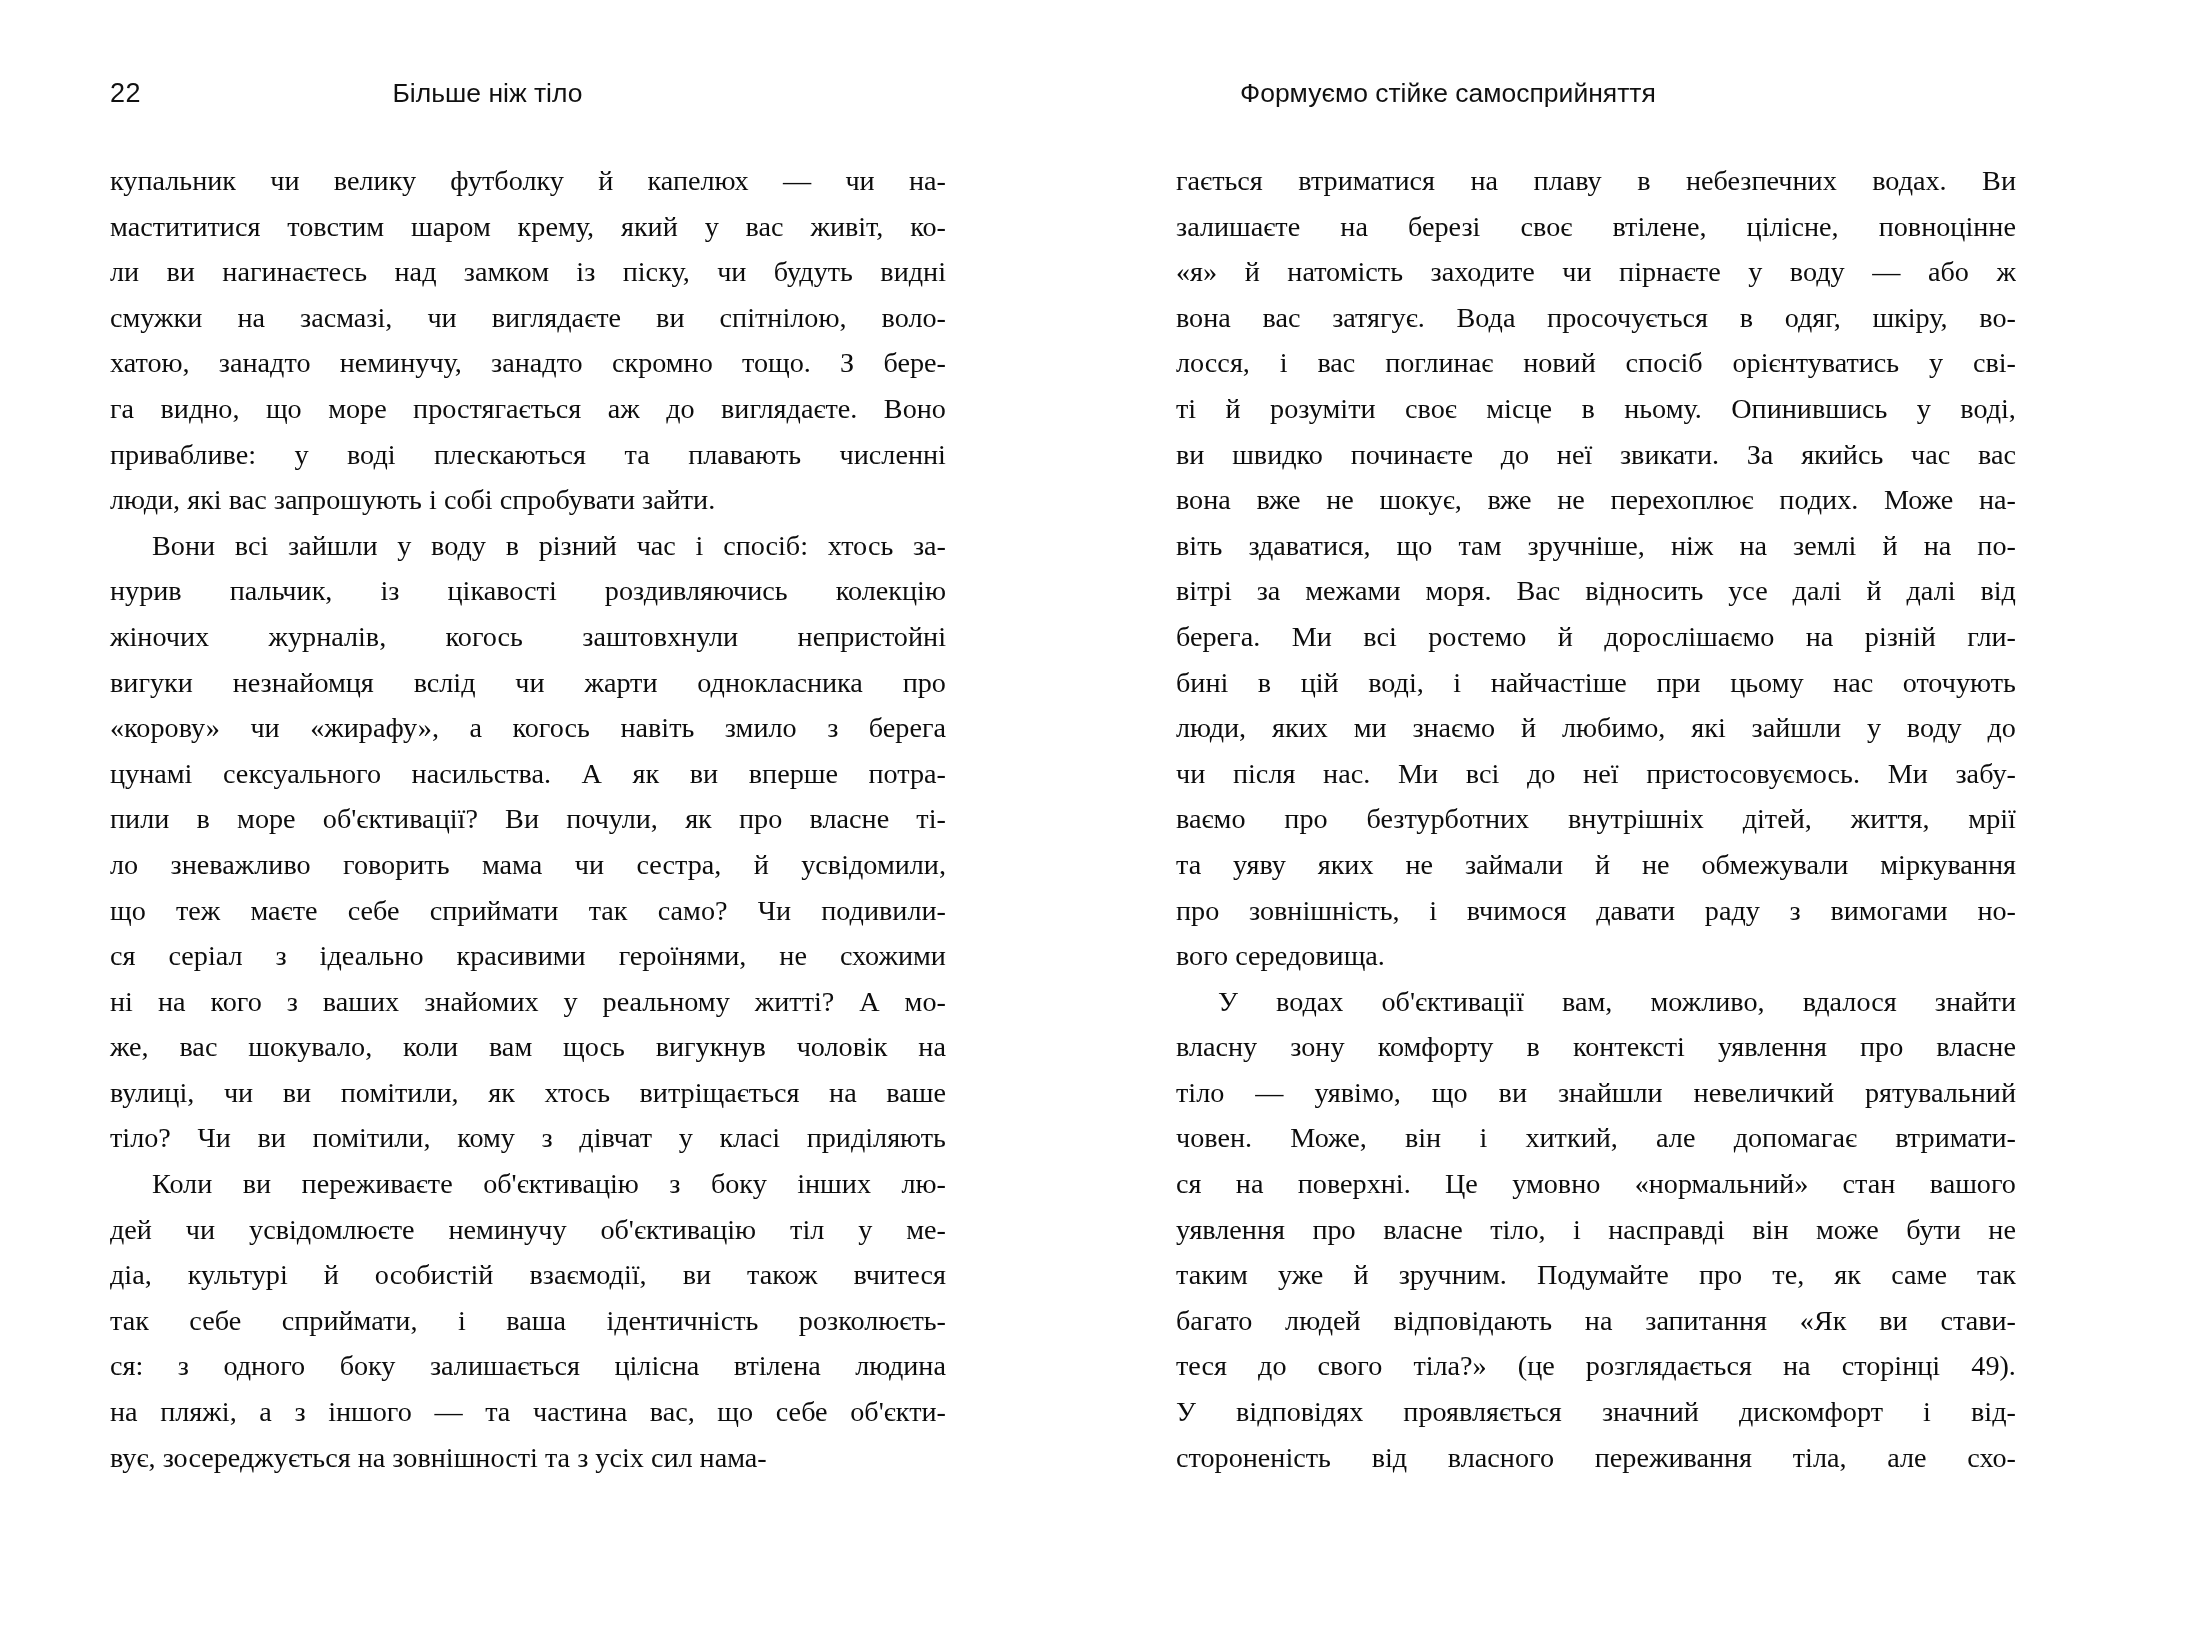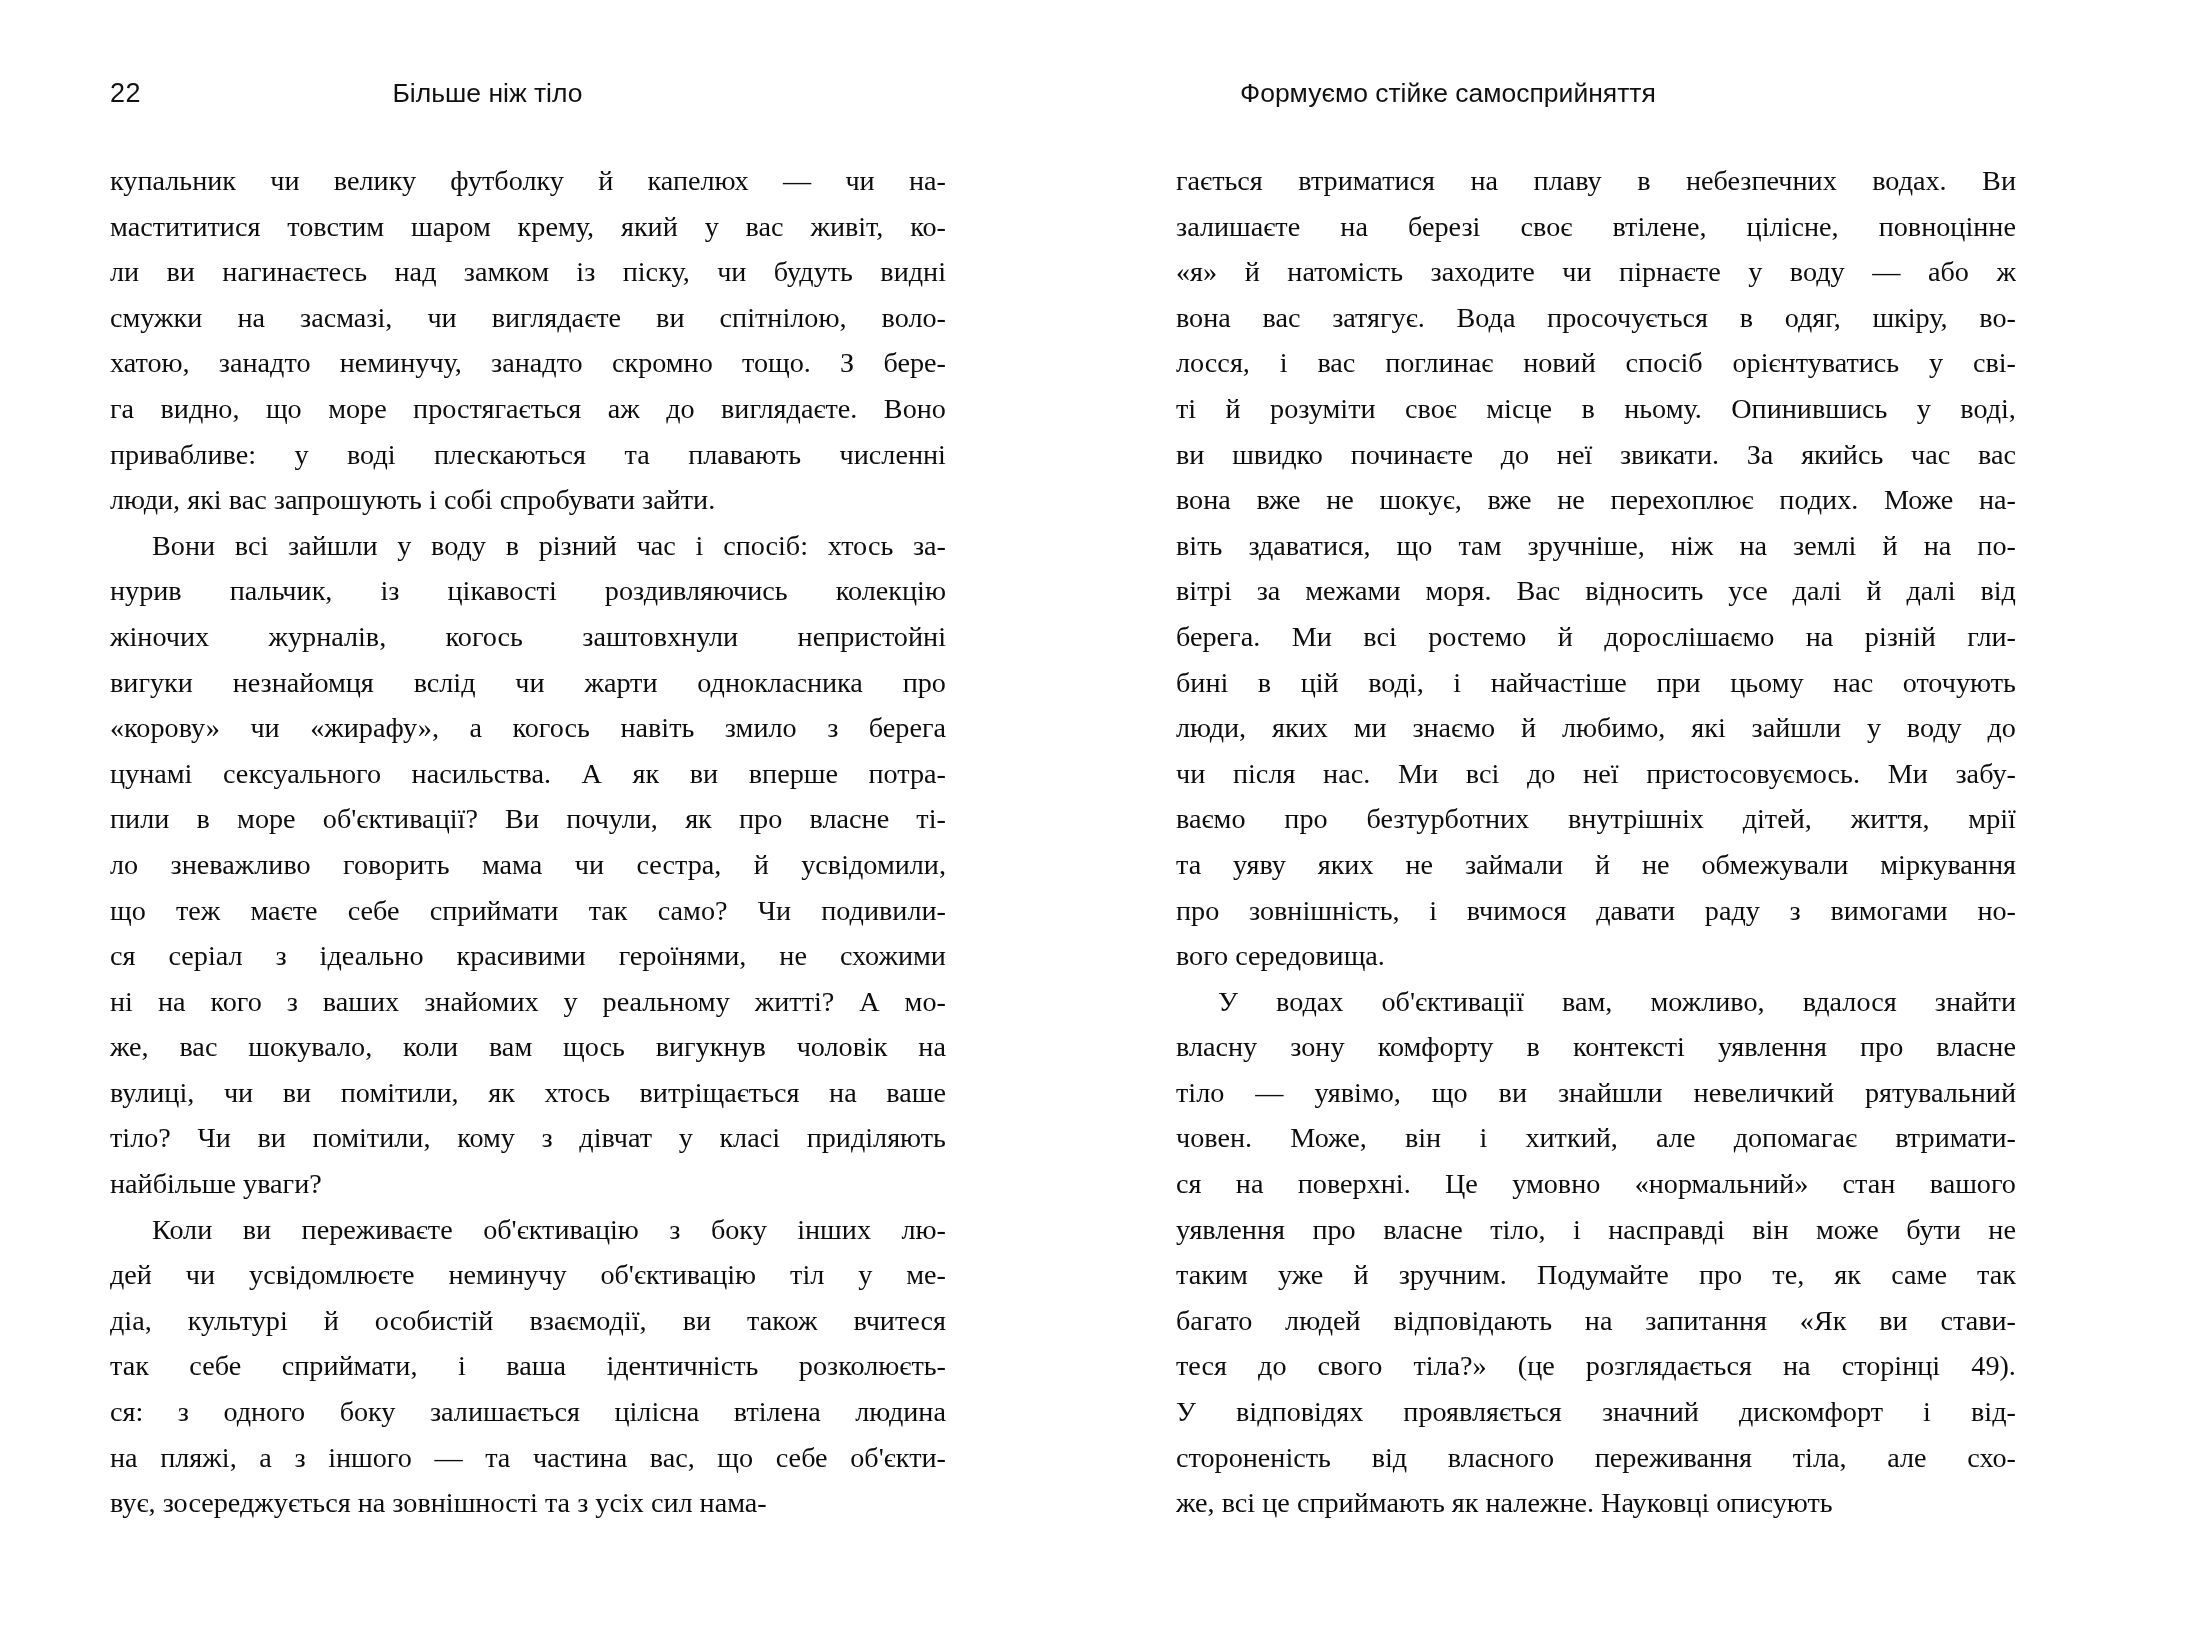--- a/index.html
+++ b/index.html
@@ -106,21 +106,20 @@
         <div class="just"><span>«корову»</span><span>чи</span><span>«жирафу»,</span><span>а</span><span>когось</span><span>навіть</span><span>змило</span><span>з</span><span>берега</span></div>
         <div class="just"><span>цунамі</span><span>сексуального</span><span>насильства.</span><span>А</span><span>як</span><span>ви</span><span>вперше</span><span>потра-</span></div>
         <div class="just"><span>пили</span><span>в</span><span>море</span><span>об'єктивації?</span><span>Ви</span><span>почули,</span><span>як</span><span>про</span><span>власне</span><span>ті-</span></div>
         <div class="just"><span>ло</span><span>зневажливо</span><span>говорить</span><span>мама</span><span>чи</span><span>сестра,</span><span>й</span><span>усвідомили,</span></div>
         <div class="just"><span>що</span><span>теж</span><span>маєте</span><span>себе</span><span>сприймати</span><span>так</span><span>само?</span><span>Чи</span><span>подивили-</span></div>
         <div class="just"><span>ся</span><span>серіал</span><span>з</span><span>ідеально</span><span>красивими</span><span>героїнями,</span><span>не</span><span>схожими</span></div>
         <div class="just"><span>ні</span><span>на</span><span>кого</span><span>з</span><span>ваших</span><span>знайомих</span><span>у</span><span>реальному</span><span>житті?</span><span>А</span><span>мо-</span></div>
         <div class="just"><span>же,</span><span>вас</span><span>шокувало,</span><span>коли</span><span>вам</span><span>щось</span><span>вигукнув</span><span>чоловік</span><span>на</span></div>
         <div class="just"><span>вулиці,</span><span>чи</span><span>ви</span><span>помітили,</span><span>як</span><span>хтось</span><span>витріщається</span><span>на</span><span>ваше</span></div>
         <div class="just"><span>тіло?</span><span>Чи</span><span>ви</span><span>помітили,</span><span>кому</span><span>з</span><span>дівчат</span><span>у</span><span>класі</span><span>приділяють</span></div>
-        <div class="just flush"><span>найбільше уваги?</span></div>
         <div class="just ind"><span>Коли</span><span>ви</span><span>переживаєте</span><span>об'єктивацію</span><span>з</span><span>боку</span><span>інших</span><span>лю-</span></div>
         <div class="just"><span>дей</span><span>чи</span><span>усвідомлюєте</span><span>неминучу</span><span>об'єктивацію</span><span>тіл</span><span>у</span><span>ме-</span></div>
         <div class="just"><span>діа,</span><span>культурі</span><span>й</span><span>особистій</span><span>взаємодії,</span><span>ви</span><span>також</span><span>вчитеся</span></div>
         <div class="just"><span>так</span><span>себе</span><span>сприймати,</span><span>і</span><span>ваша</span><span>ідентичність</span><span>розколюєть-</span></div>
         <div class="just"><span>ся:</span><span>з</span><span>одного</span><span>боку</span><span>залишається</span><span>цілісна</span><span>втілена</span><span>людина</span></div>
         <div class="just"><span>на</span><span>пляжі,</span><span>а</span><span>з</span><span>іншого</span><span>—</span><span>та</span><span>частина</span><span>вас,</span><span>що</span><span>себе</span><span>об'єкти-</span></div>
         <div class="just flush"><span>вує, зосереджується на зовнішності та з усіх сил нама-</span></div>
       </div>
   </div>
 
@@ -150,17 +149,16 @@
         <div class="just"><span>власну</span><span>зону</span><span>комфорту</span><span>в</span><span>контексті</span><span>уявлення</span><span>про</span><span>власне</span></div>
         <div class="just"><span>тіло</span><span>—</span><span>уявімо,</span><span>що</span><span>ви</span><span>знайшли</span><span>невеличкий</span><span>рятувальний</span></div>
         <div class="just"><span>човен.</span><span>Може,</span><span>він</span><span>і</span><span>хиткий,</span><span>але</span><span>допомагає</span><span>втримати-</span></div>
         <div class="just"><span>ся</span><span>на</span><span>поверхні.</span><span>Це</span><span>умовно</span><span>«нормальний»</span><span>стан</span><span>вашого</span></div>
         <div class="just"><span>уявлення</span><span>про</span><span>власне</span><span>тіло,</span><span>і</span><span>насправді</span><span>він</span><span>може</span><span>бути</span><span>не</span></div>
         <div class="just"><span>таким</span><span>уже</span><span>й</span><span>зручним.</span><span>Подумайте</span><span>про</span><span>те,</span><span>як</span><span>саме</span><span>так</span></div>
         <div class="just"><span>багато</span><span>людей</span><span>відповідають</span><span>на</span><span>запитання</span><span>«Як</span><span>ви</span><span>стави-</span></div>
         <div class="just"><span>теся</span><span>до</span><span>свого</span><span>тіла?»</span><span>(це</span><span>розглядається</span><span>на</span><span>сторінці</span><span>49).</span></div>
         <div class="just"><span>У</span><span>відповідях</span><span>проявляється</span><span>значний</span><span>дискомфорт</span><span>і</span><span>від-</span></div>
         <div class="just"><span>стороненість</span><span>від</span><span>власного</span><span>переживання</span><span>тіла,</span><span>але</span><span>схо-</span></div>
-        <div class="just flush"><span>же, всі це сприймають як належне. Науковці описують</span></div>
       </div>
   </div>
 
 </div>
 
 </body></html>

